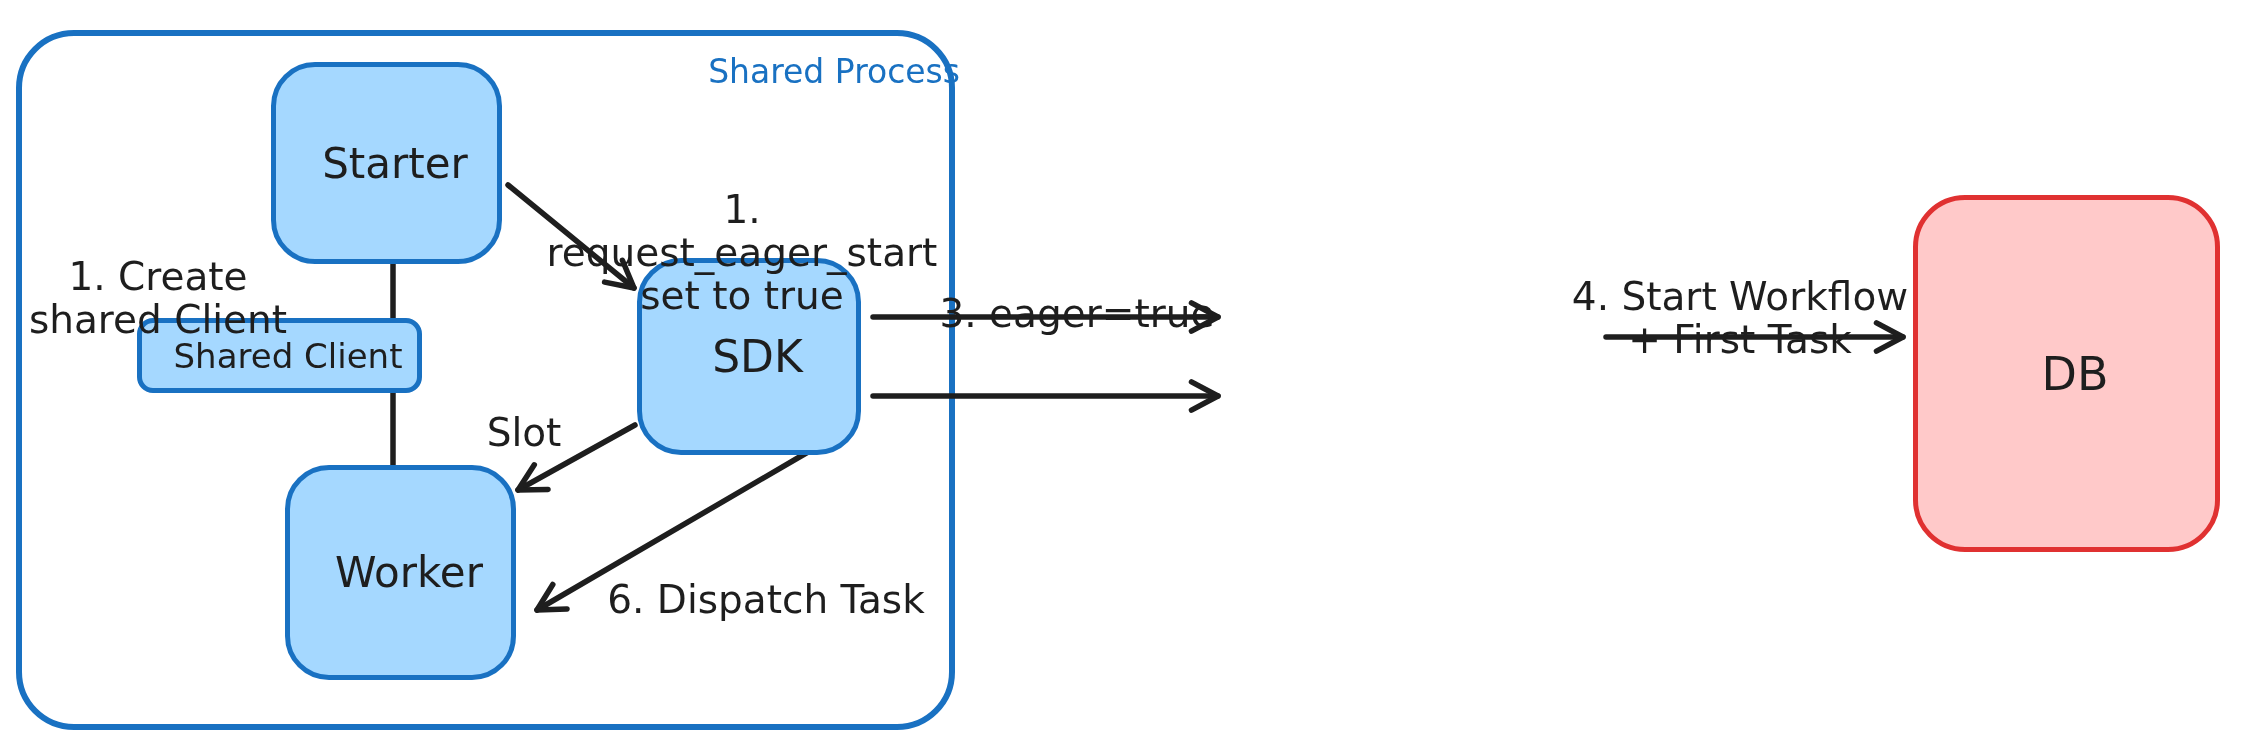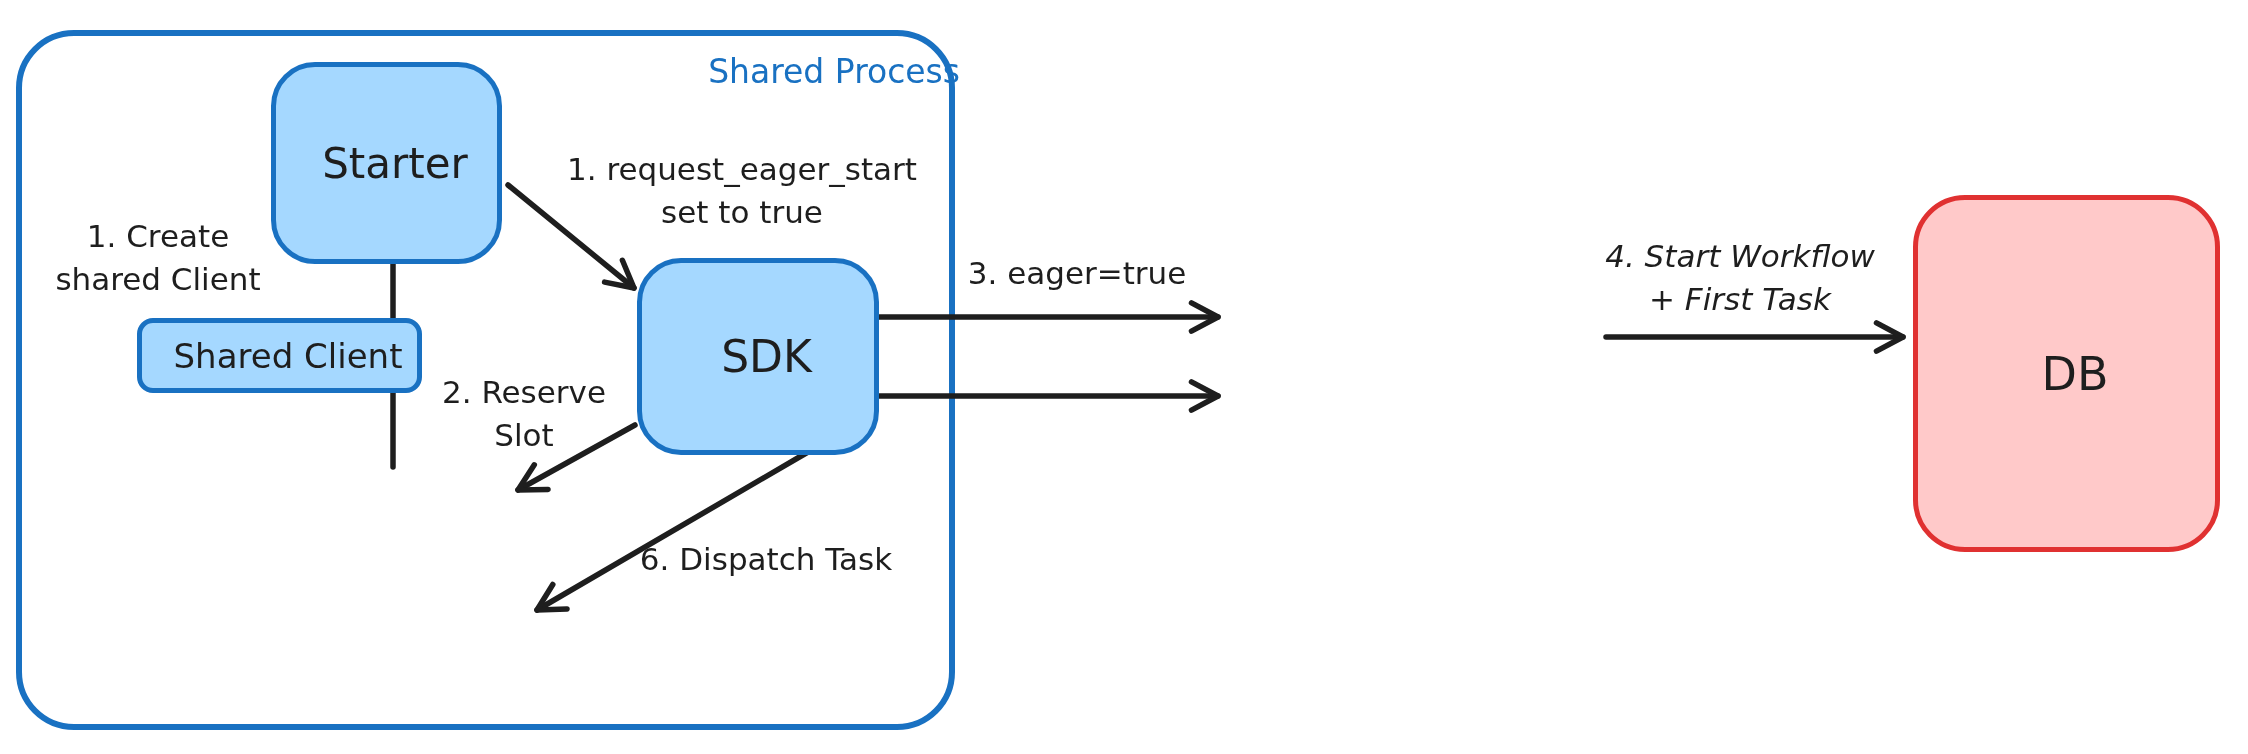--- a/index.html
+++ b/index.html
@@ -59,48 +59,49 @@
     text-align: center;
     background: var(--blue-fill);
     border: 5px solid var(--blue-stroke);
     padding-left: 17px;
   }
   .node-label { font-size: 42px; color: var(--ink); }
   .starter { left: 271px; top: 62px;  width: 231px; height: 202px; border-radius: 44px; }
   .shared-client { left: 137px; top: 318px; width: 285px; height: 75px; border-radius: 16px; }
   .shared-client .node-label { font-size: 34px; }
   .worker { left: 285px; top: 465px; width: 231px; height: 215px; border-radius: 44px; }
-  .sdk { left: 637px; top: 258px; width: 242px; height: 197px; border-radius: 44px; }
+  .sdk { left: 637px; top: 258px; width: 224px; height: 197px; border-radius: 44px; }
   .sdk .node-label { font-size: 44px; }
   .server {
     left: 1227px; top: 145px; width: 371px; height: 421px;
     border: 6px solid var(--red-stroke);
     background: var(--red-fill);
     border-radius: 50%;
   }
   .db {
     left: 1913px; top: 183px; width: 307px; height: 357px;
     border: 5px solid var(--red-stroke);
     background: var(--red-fill);
     border-radius: 52px;
     margin-top: 12px;
   }
   .db .node-label { font-size: 46px; }
   .annotation {
     position: absolute;
     text-align: center;
-    font-size: 31px;
+    font-size: 39px;
     line-height: 43px;
     color: var(--ink);
+    margin-top: 40px;
   }
   .ann-create   { left: 18px;   top: 215px; width: 280px; }
   .ann-eager-st { left: 522px;  top: 148px; width: 440px; }
   .ann-reserve  { left: 414px;  top: 371px; width: 220px; }
   .ann-eager    { left: 927px;  top: 252px; width: 300px; }
-  .ann-startwf  { left: 1550px; top: 235px; width: 380px; font-style: italic; }
+  .ann-startwf  { left: 1550px; top: 235px; width: 380px; }
   .ann-firstwt  { left: 910px;  top: 420px; width: 340px; }
   .ann-dispatch { left: 596px;  top: 538px; width: 340px; }
 </style>
 </head>
 <body>
 
 <div class="canvas">
 
   <div class="container-box"></div>
 
@@ -144,20 +145,23 @@
   <div class="container-title">Shared Process</div>
 
   <div class="node starter">
     <span class="node-label">Starter</span>
   </div>
 
   <div class="node shared-client">
     <span class="node-label">Shared Client</span>
   </div>
 
+  <div class="node worker">
+    <span class="node-label">Worker</span>
+  </div>
 
   <div class="node sdk">
     <span class="node-label">SDK</span>
   </div>
 
 
   <div class="node db">
     <span class="node-label">DB</span>
   </div>
 
@@ -165,21 +169,20 @@
     <div>1. Create</div>
     <div>shared Client</div>
   </div>
 
   <div class="annotation ann-eager-st">
     <div>1. request_eager_start</div>
     <div>set to true</div>
   </div>
 
   <div class="annotation ann-reserve">
-    <div>2. Reserve</div>
     <div>Slot</div>
   </div>
 
   <div class="annotation ann-eager">
     <div>3. eager=true</div>
   </div>
 
   <div class="annotation ann-startwf">
     <div>4. Start Workflow</div>
     <div>+ First Task</div>

